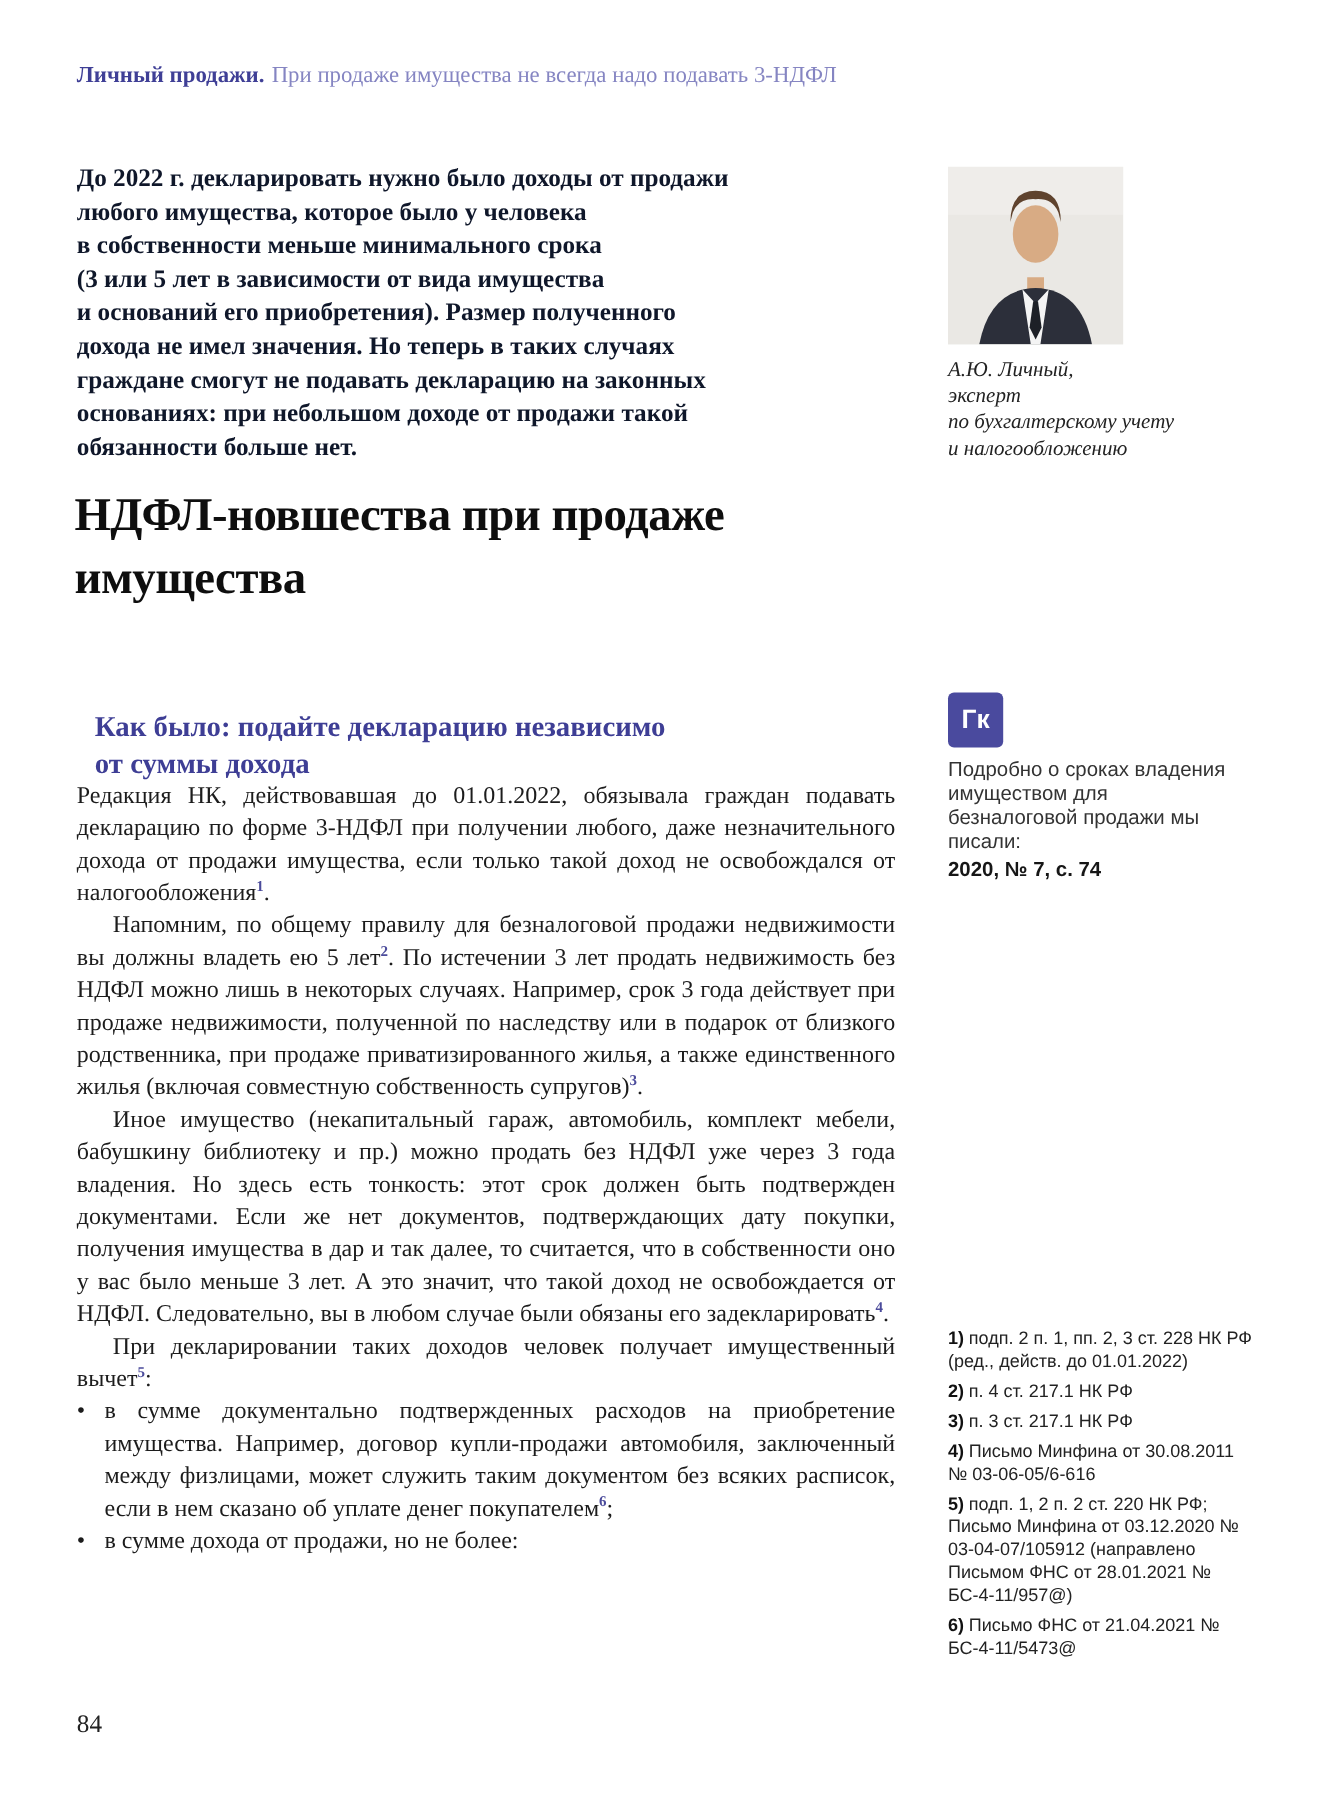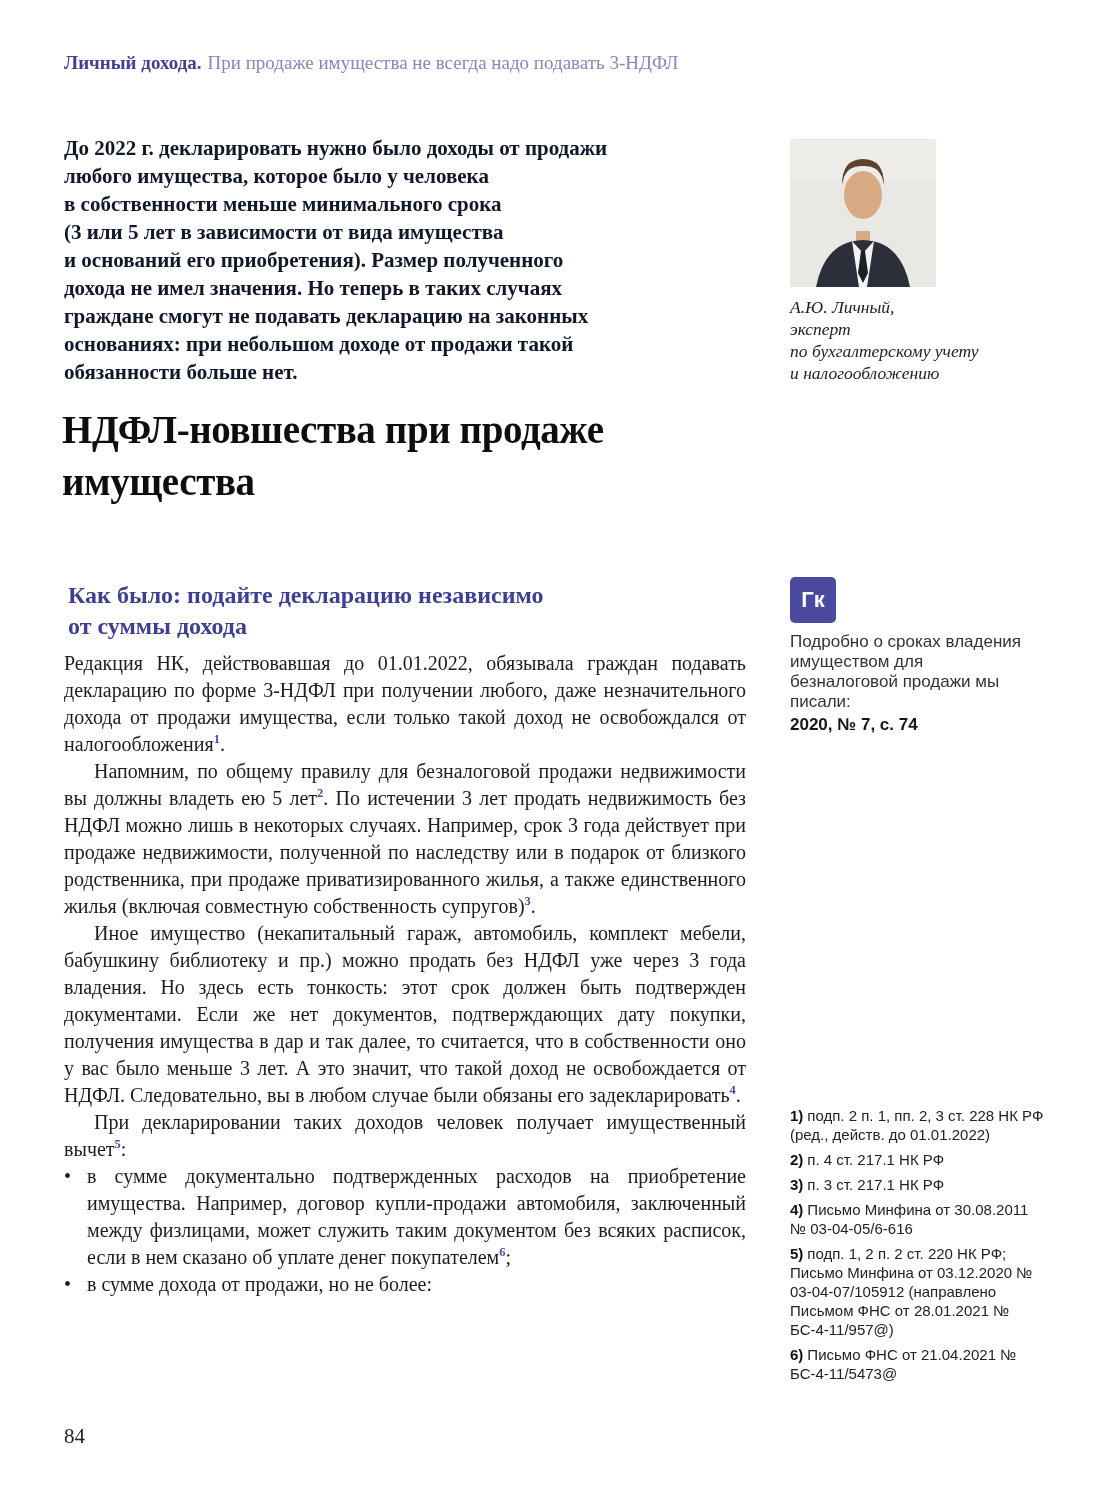--- a/index.html
+++ b/index.html
@@ -65,21 +65,21 @@
   .fn { margin:0 0 6px 0; }
   .fn .num { font-weight:bold; color:#111; margin-right:4px; }
   .pageno { position:absolute; left:64px; top:1424px; font-size:21px; color:#222; }
 </style>
 </head>
 <body>
 
 <div class="page">
 
   <div class="runhead">
-    <span class="rub">Личный дохода.</span><span class="tag">При продаже имущества не всегда надо подавать 3-НДФЛ</span>
+    <span class="rub">Личный продажи.</span><span class="tag">При продаже имущества не всегда надо подавать 3-НДФЛ</span>
   </div>
 
   <div class="lead">До 2022 г. декларировать нужно было доходы от продажи
 любого имущества, которое было у человека
 в собственности меньше минимального срока
 (3 или 5 лет в зависимости от вида имущества
 и оснований его приобретения). Размер полученного
 дохода не имел значения. Но теперь в таких случаях
 граждане смогут не подавать декларацию на законных
 основаниях: при небольшом доходе от продажи такой
@@ -100,21 +100,21 @@
   <div class="author">
     <div>А.Ю. Личный,</div>
     <div class="role">эксперт
 по бухгалтерскому учету
 и налогообложению</div>
   </div>
 
   <h1 class="title" style="margin:0;">НДФЛ-новшества при продаже
 имущества</h1>
 
-  <h2 class="sect" style="margin:4px;">Как было: подайте декларацию независимо
+  <h2 class="sect" style="margin:15px;">Как было: подайте декларацию независимо
 от суммы дохода</h2>
 
   <div class="bodycol">
     <p class="sup-rich">Редакция НК, действовавшая до 01.01.2022, обязывала граждан подавать декларацию по форме 3-НДФЛ при получении любого, даже незначительного дохода от продажи имущества, если только такой доход не освобождался от налогообложения<sup>1</sup>.</p>
     <p class="ind sup-rich">Напомним, по общему правилу для безналоговой продажи недвижимости вы должны владеть ею 5 лет<sup>2</sup>. По истечении 3 лет продать недвижимость без НДФЛ можно лишь в некоторых случаях. Например, срок 3 года действует при продаже недвижимости, полученной по наследству или в подарок от близкого родственника, при продаже приватизированного жилья, а также единственного жилья (включая совместную собственность супругов)<sup>3</sup>.</p>
     <p class="ind sup-rich">Иное имущество (некапитальный гараж, автомобиль, комплект мебели, бабушкину библиотеку и пр.) можно продать без НДФЛ уже через 3 года владения. Но здесь есть тонкость: этот срок должен быть подтвержден документами. Если же нет документов, подтверждающих дату покупки, получения имущества в дар и так далее, то считается, что в собственности оно у вас было меньше 3 лет. А это значит, что такой доход не освобождается от НДФЛ. Следовательно, вы в любом случае были обязаны его задекларировать<sup>4</sup>.</p>
     <p class="ind sup-rich">При декларировании таких доходов человек получает имущественный вычет<sup>5</sup>:</p>
     <div class="bul">
       <span class="mark">•</span>
       <span class="btxt sup-rich">в сумме документально подтвержденных расходов на приобретение имущества. Например, договор купли-продажи автомобиля, заключенный между физлицами, может служить таким документом без всяких расписок, если в нем сказано об уплате денег покупателем<sup>6</sup>;</span>
@@ -128,20 +128,20 @@
   <div class="gk">Гк</div>
   <div class="side-note">
     <div>Подробно о сроках владения имуществом для безналоговой продажи мы писали:</div>
     <div class="ref">2020, № 7, с. 74</div>
   </div>
 
   <div class="footnotes">
     <p class="fn"><span class="num">1)</span><span>подп. 2 п. 1, пп. 2, 3 ст. 228 НК РФ (ред., действ. до 01.01.2022)</span></p>
     <p class="fn"><span class="num">2)</span><span>п. 4 ст. 217.1 НК РФ</span></p>
     <p class="fn"><span class="num">3)</span><span>п. 3 ст. 217.1 НК РФ</span></p>
-    <p class="fn"><span class="num">4)</span><span>Письмо Минфина от 30.08.2011 № 03-04-05/6-616</span></p>
+    <p class="fn"><span class="num">4)</span><span>Письмо Минфина от 30.08.2011 № 03-06-05/6-616</span></p>
     <p class="fn"><span class="num">5)</span><span>подп. 1, 2 п. 2 ст. 220 НК РФ; Письмо Минфина от 03.12.2020 № 03-04-07/105912 (направлено Письмом ФНС от 28.01.2021 № БС-4-11/957@)</span></p>
     <p class="fn"><span class="num">6)</span><span>Письмо ФНС от 21.04.2021 № БС-4-11/5473@</span></p>
   </div>
 
   <div class="pageno">84</div>
 
 </div>
 
 </body></html>

